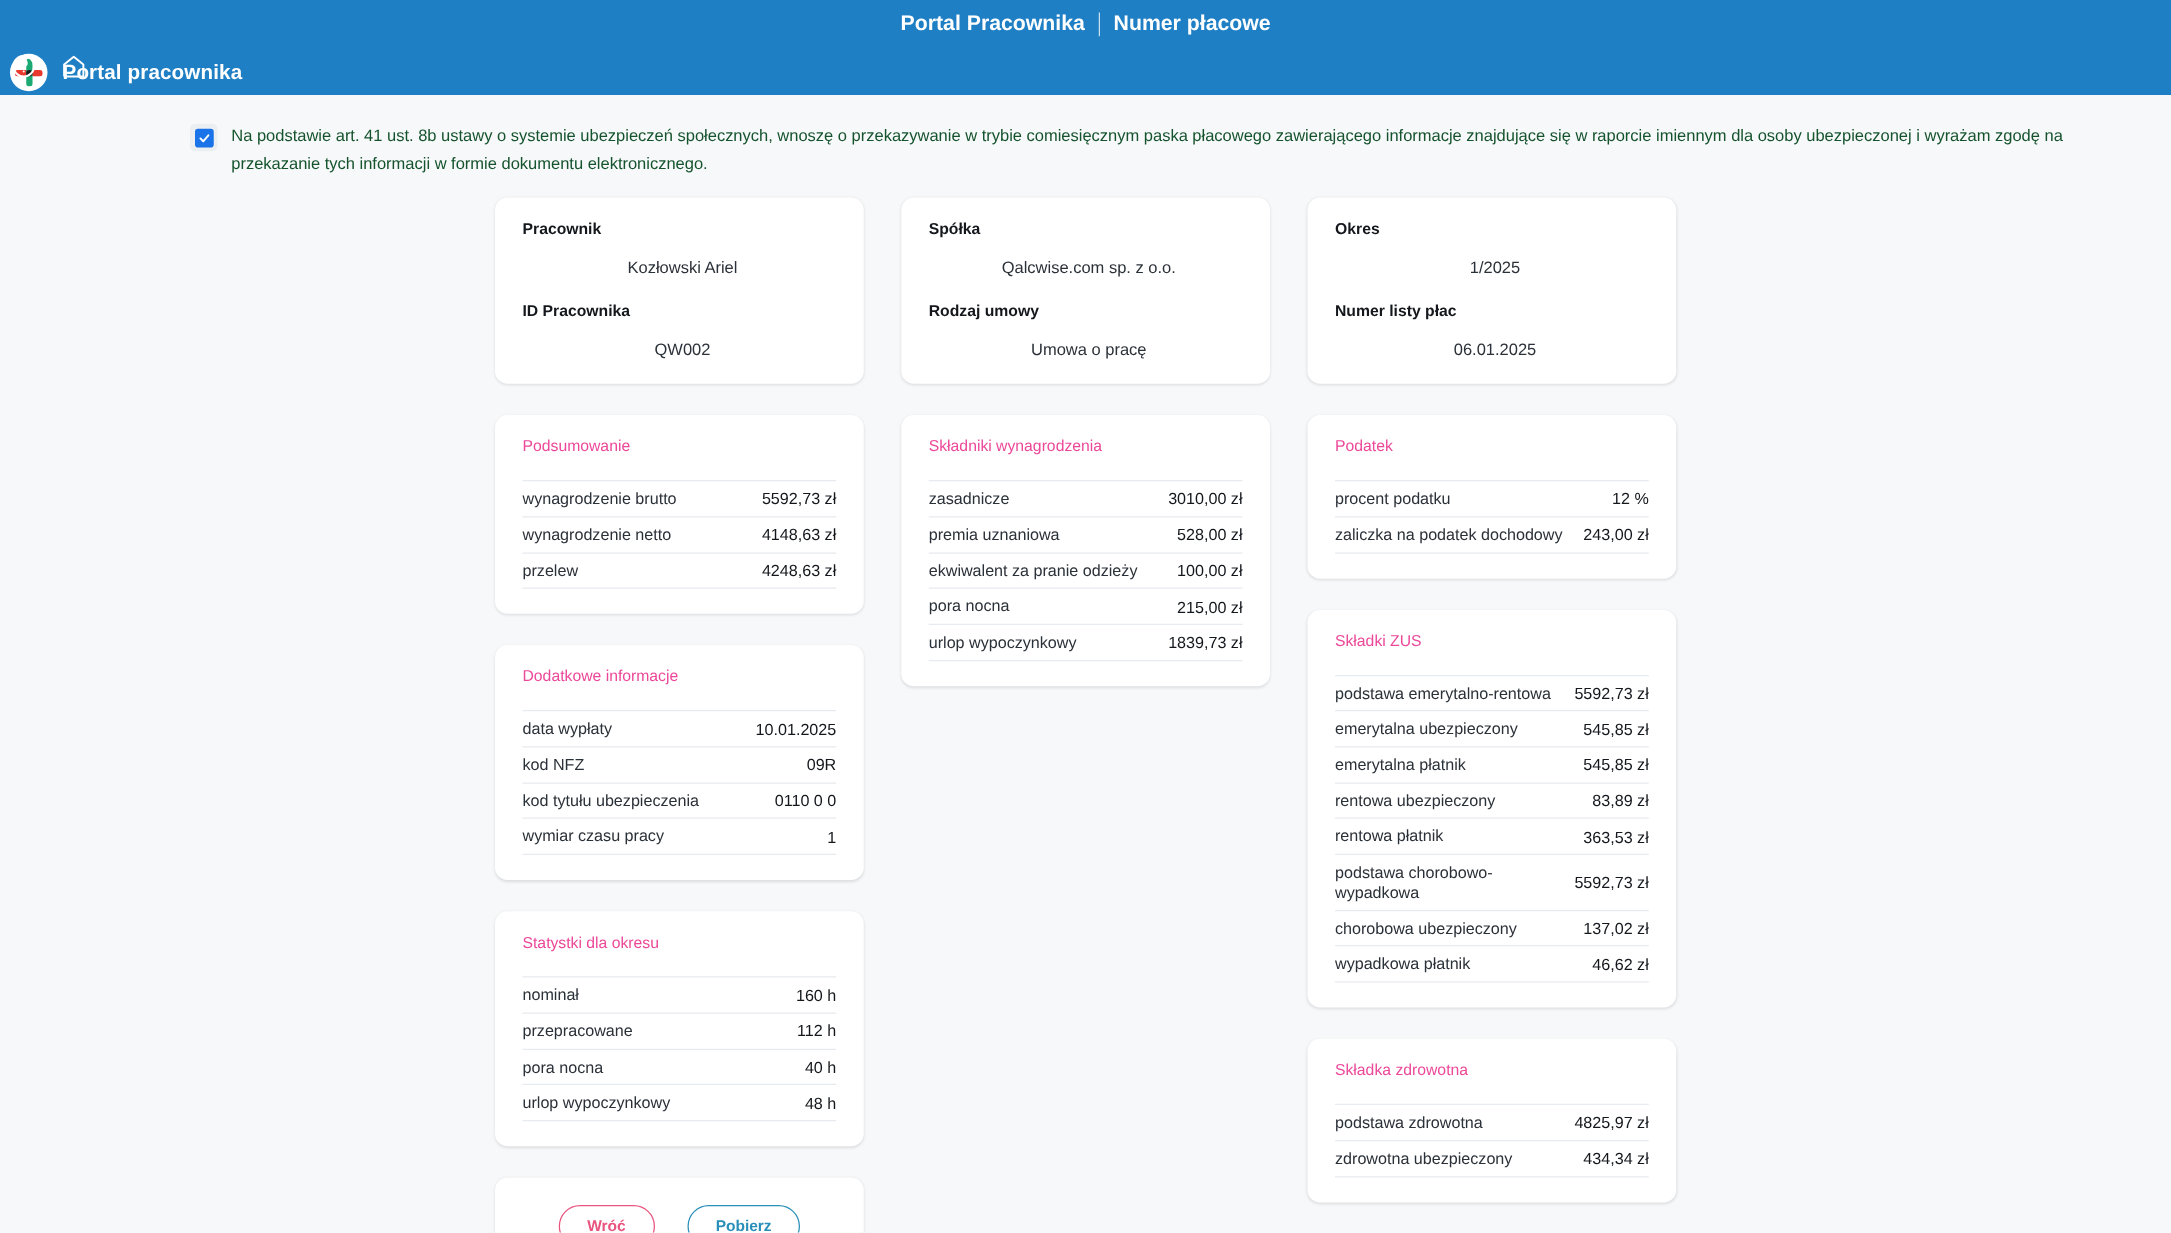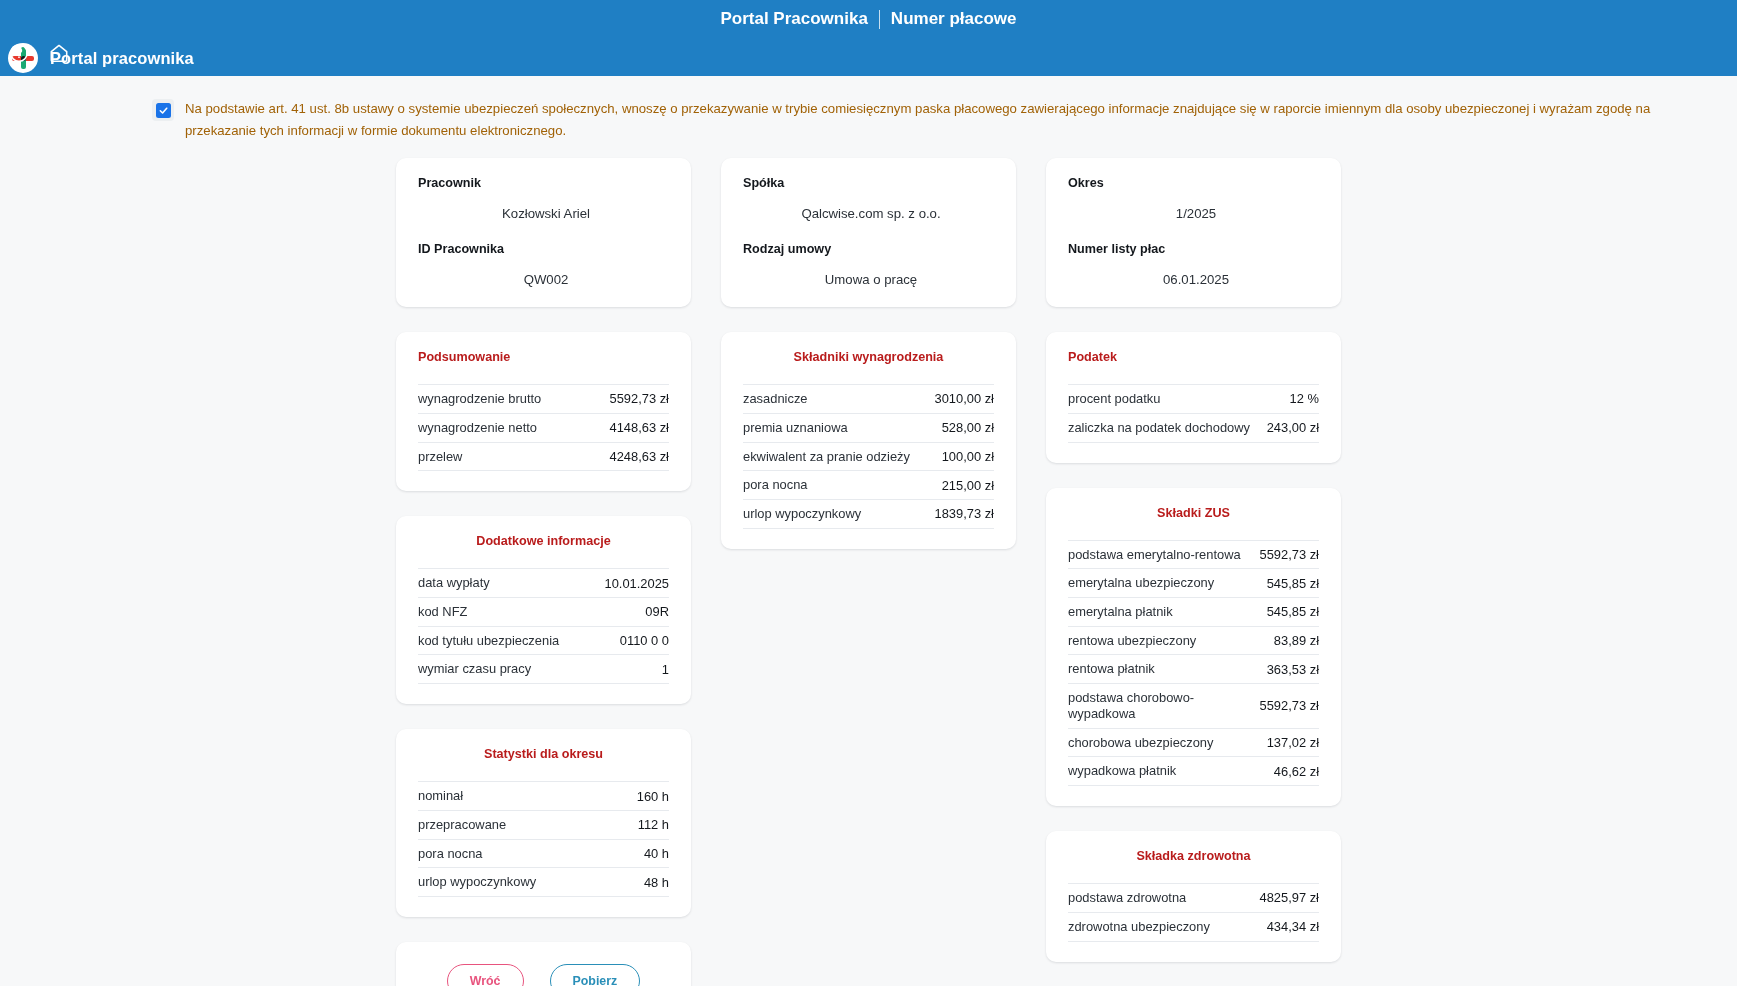--- a/index.html
+++ b/index.html
@@ -136,21 +136,21 @@
     width: 15px; height: 15px;
     border-radius: 2.5px;
     background: #1a73e8;
     display: flex;
     align-items: center;
     justify-content: center;
   }
   .consent-text {
     font-size: 13.2px;
     line-height: 1.63;
-    color: #a16207;
+    color: #14532d;
     max-width: 1548px;
   }
 
   
   .grid {
     display: grid;
     grid-template-columns: 295px 295px 295px;
     justify-content: center;
     column-gap: 30px;
     padding: 17px 0 0 0;
@@ -160,25 +160,25 @@
 
   .card {
     background: #ffffff;
     border-radius: 10px;
     box-shadow: 0 1px 3px rgba(16,24,40,.07), 0 1px 2px rgba(16,24,40,.05);
     padding: 18px 22px 20px 22px;
   }
 
   .card-title {
     font-size: 12.6px;
-    font-weight: bold;
-    color: #b91c1c;
+    font-weight: normal;
+    color: #ec4899;
     margin-bottom: 20px;
   }
-  .card-title.ctr { text-align: center; }
+  .card-title.ctr { }
 
   
   .stack-label {
     font-size: 12.6px;
     font-weight: bold;
     color: #14181d;
   }
   .stack-value {
     font-size: 13.2px;
     color: #2b3138;

